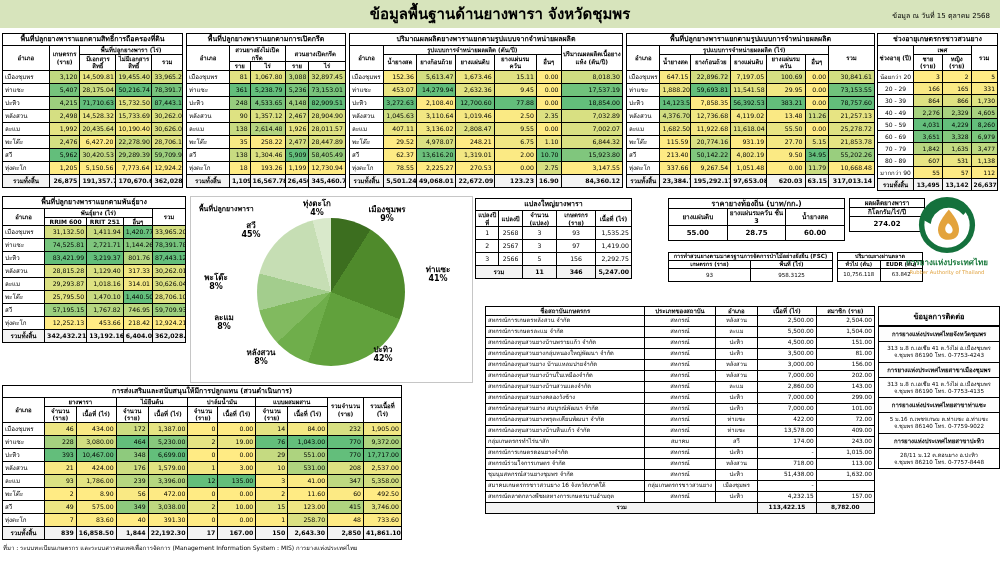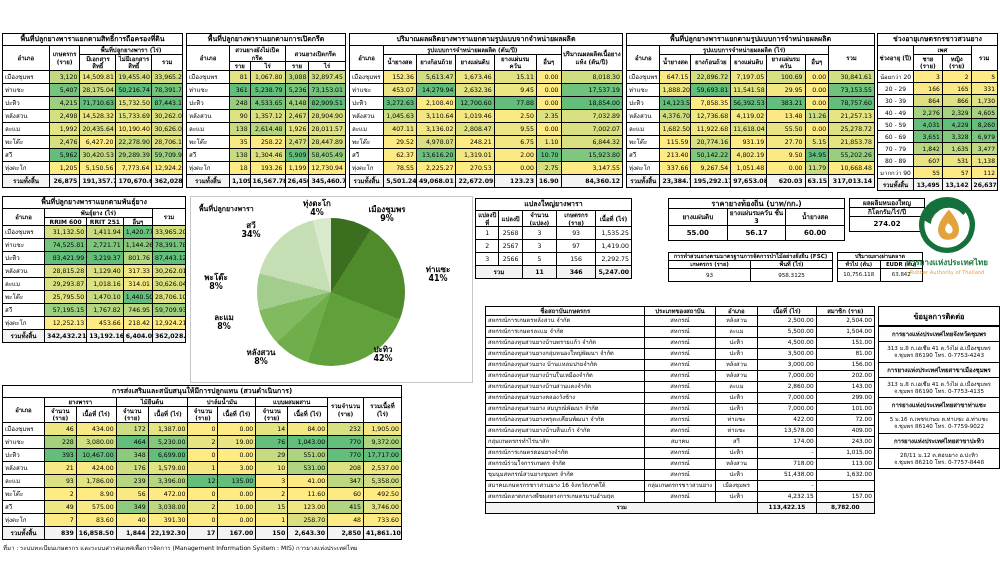--- a/index.html
+++ b/index.html
@@ -75,20 +75,24 @@
   #pContact .office:first-of-type .ct-name{border-top:none;}
   .ct-line{font-size:5.6px;text-align:center;padding:3px 1px 2px;line-height:1.3;}
   
   #pFoot{position:absolute;left:3px;top:543px;width:480px;font-size:6px;}
 </style>
 </head>
 <body>
 
 <div id="root">
 
+  <div class="hdr">
+    <div class="ttl">ข้อมูลพื้นฐานด้านยางพารา จังหวัดชุมพร</div>
+    <div class="date">ข้อมูล ณ วันที่ 15 ตุลาคม 2568</div>
+  </div>
 
   <div class="panel" id="pA">
       <div class="tbl-title">พื้นที่ปลูกยางพาราแยกตามสิทธิ์การถือครองที่ดิน</div>
       <table>
         <colgroup>
           <col style="width:26%">
           <col style="width:17%">
           <col style="width:20%">
           <col style="width:20%">
           <col style="width:17%">
@@ -694,21 +698,21 @@
         <div class="pie-label pl4">
           <div>ละแม</div>
           <div>8%</div>
         </div>
         <div class="pie-label pl5">
           <div>พะโต๊ะ</div>
           <div>8%</div>
         </div>
         <div class="pie-label pl6">
           <div>สวี</div>
-          <div>34%</div>
+          <div>45%</div>
         </div>
         <div class="pie-label pl7">
           <div>ทุ่งตะโก</div>
           <div>4%</div>
         </div>
       </div>
   </div>
 
   <div class="panel" id="pG">
       <div class="tbl-title">แปลงใหญ่ยางพารา</div>
@@ -769,32 +773,32 @@
           <tr>
             <th class="bigt" colspan="3">ราคายางท้องถิ่น (บาท/กก.)</th>
           </tr>
       <tr>
         <th>ยางแผ่นดิบ</th>
         <th>ยางแผ่นรมควัน ชั้น 3</th>
         <th>น้ำยางสด</th>
       </tr>
       <tr>
         <td>55.00</td>
-        <td>56.17</td>
+        <td>28.75</td>
         <td>60.00</td>
       </tr>
     </tbody>
       </table>
   </div>
 
   <div class="panel" id="pYield">
     <table>
       <tbody>
           <tr>
-            <th>ผลผลิมหนองใหญ</th>
+            <th>ผลผลิตยางพารา</th>
           </tr>
       <tr>
             <th>กิโลกรัม/ไร่/ปี</th>
           </tr>
       <tr>
             <td>274.02</td>
           </tr>
     </tbody>
       </table>
   </div>

